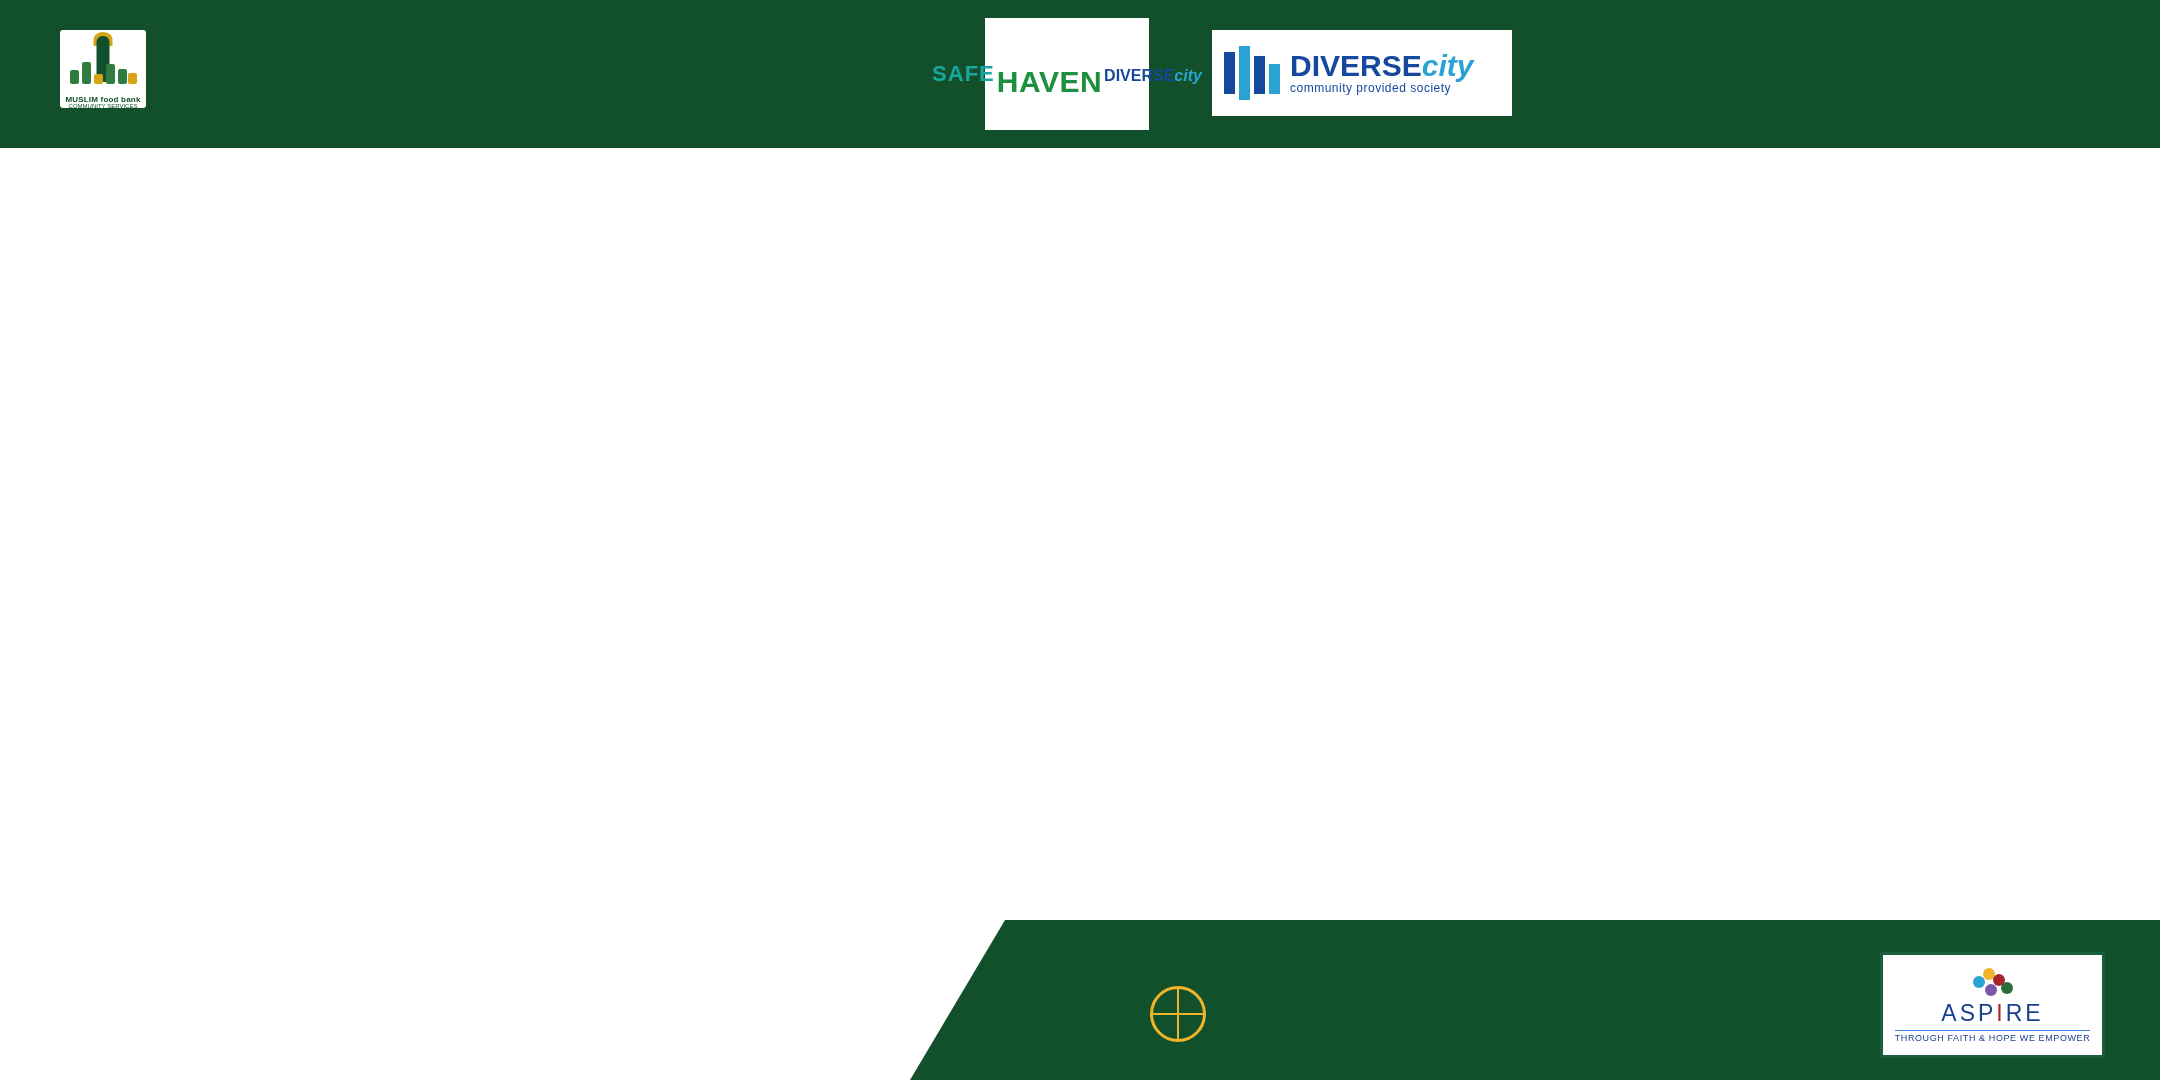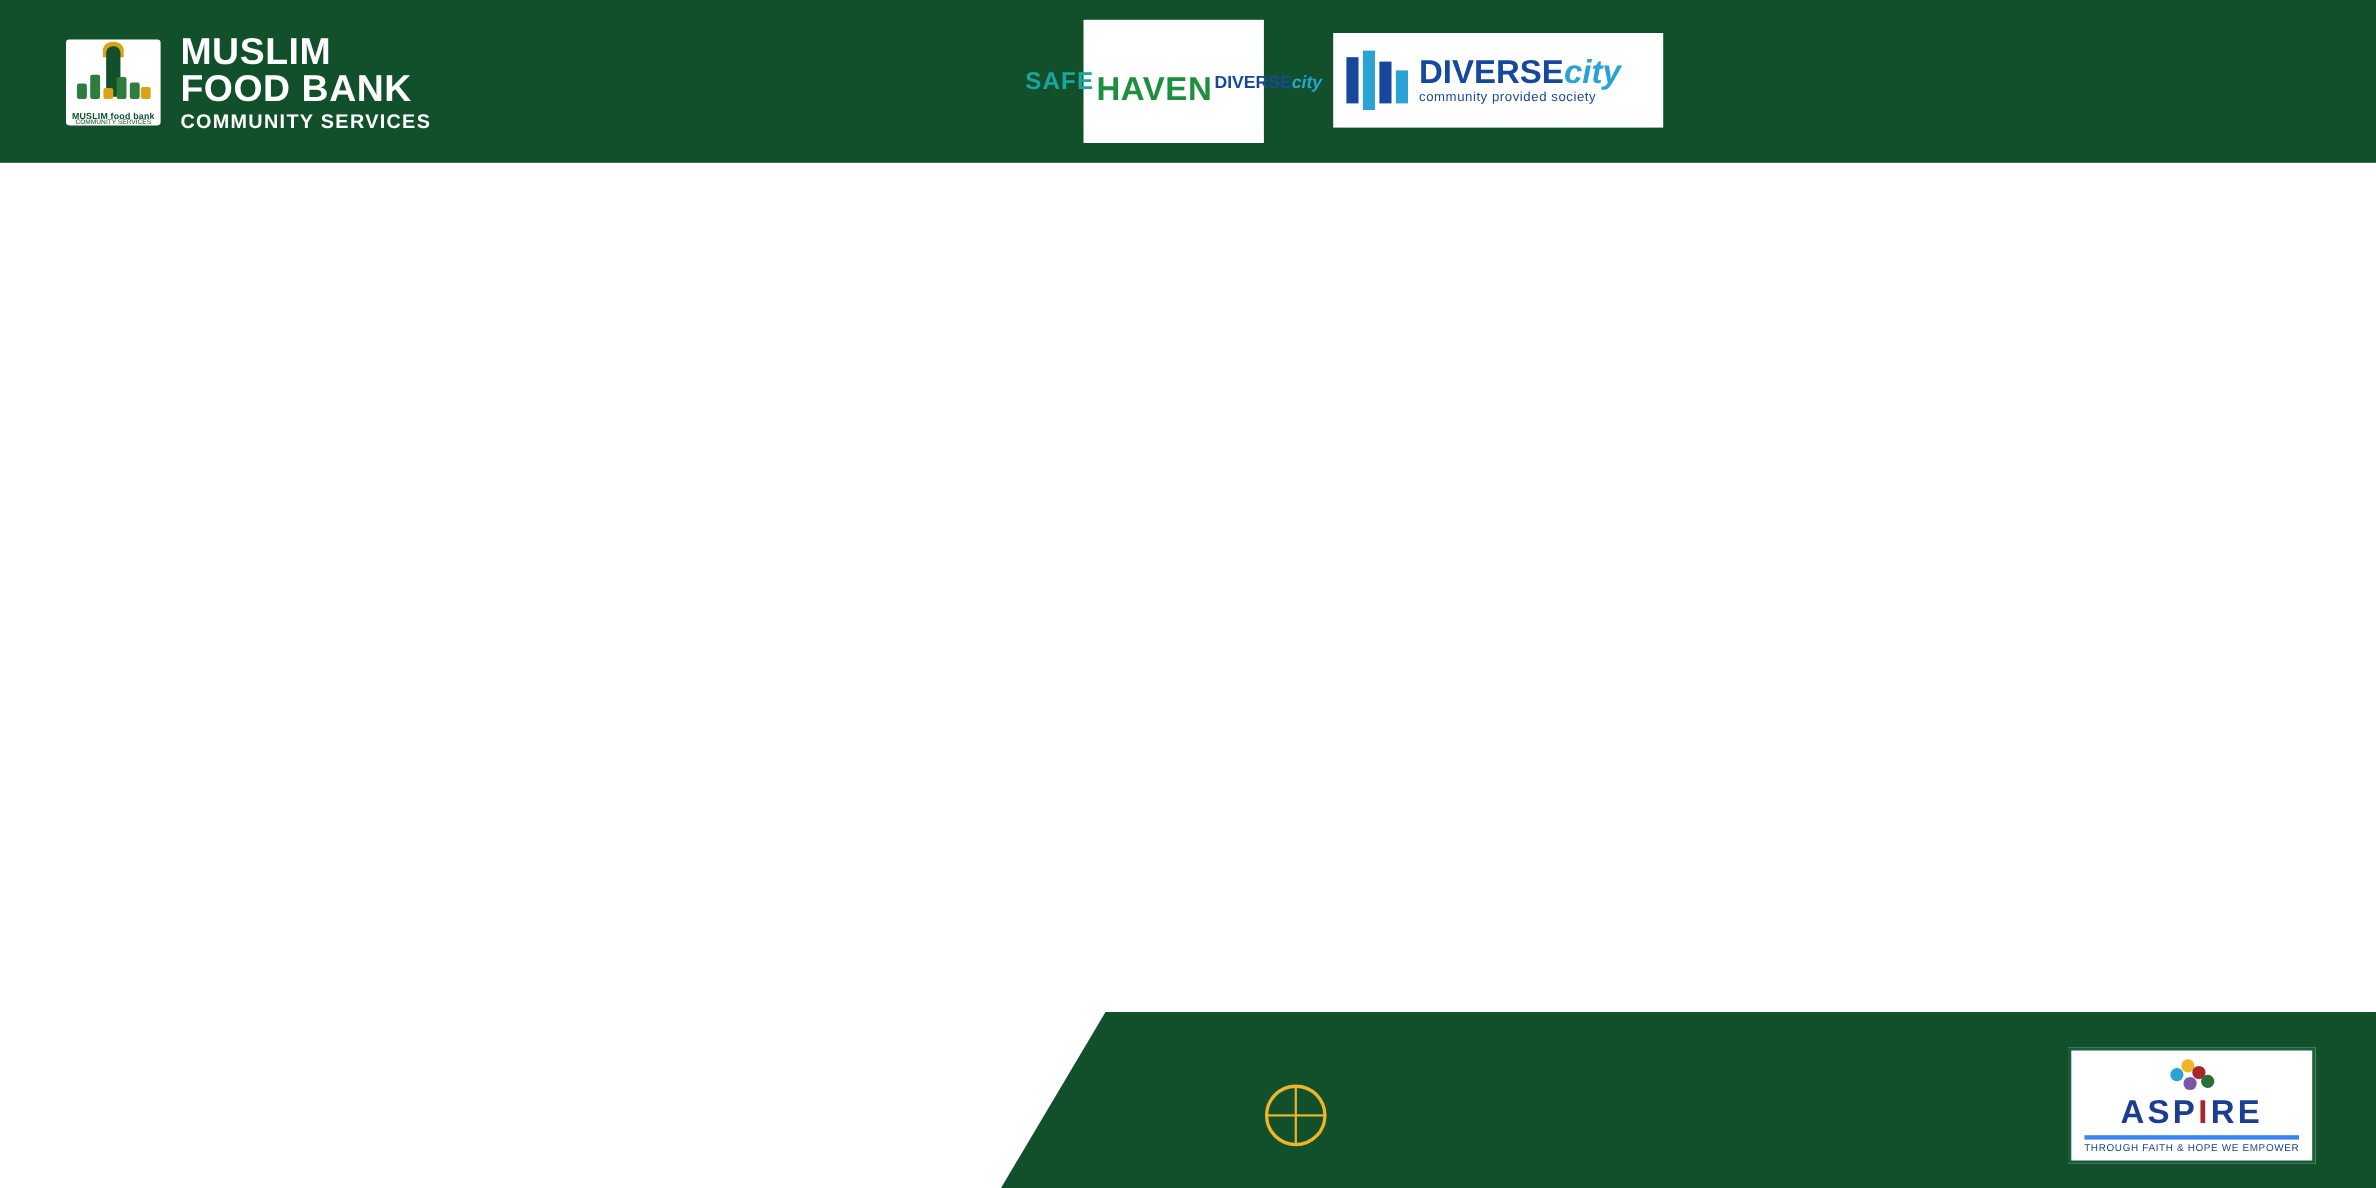--- a/index.html
+++ b/index.html
@@ -117,26 +117,26 @@
     width: 225px; height: 106px; background: #ffffff; border: 3px solid #1b5e3a;
     display: flex; flex-direction: column; align-items: center; justify-content: center;
   }
   .aspire-box .mark {
     position: relative; width: 40px; height: 30px; margin-bottom: 2px;
   }
   .aspire-box .mark s {
     position: absolute; width: 12px; height: 12px; border-radius: 50%; text-decoration: none;
   }
   .aspire-box .word {
-    font-size: 30px; font-weight: 700; letter-spacing: 3px; color: #1b3f8f;
+    font-size: 23px; font-weight: 400; letter-spacing: 3px; color: #1b3f8f;
   }
   .aspire-box .word em { color: #a8252b; font-style: normal; }
   .aspire-box .tag {
     font-size: 9px; letter-spacing: .6px; color: #1b3f8f; margin-top: 3px;
-    border-top: 4px solid #3b82f6; padding-top: 2px;
+    border-top: 1px solid #3b82f6; padding-top: 2px;
   }
 
   
   .joinus {
     position: absolute; left: 74px; top: 272px;
     font-size: 36px; font-style: italic; color: #12502b; font-weight: 500;
   }
   .title1 {
     position: absolute; left: 72px; top: 308px;
     font-size: 72px; font-weight: 800; color: #12502b; letter-spacing: .5px;
@@ -251,25 +251,20 @@
           <i style="left:2px;height:14px;"></i>
           <i style="left:14px;height:22px;"></i>
           <i style="left:26px;height:10px;background:#d8a417;"></i>
           <i style="left:38px;height:20px;"></i>
           <i style="left:50px;height:15px;"></i>
           <i style="left:60px;height:11px;background:#d8a417;"></i>
         </div>
         <div class="wordmark">MUSLIM food bank</div>
         <div class="sub">COMMUNITY SERVICES</div>
       </div>
-      <div class="mfb-text">
-        <div class="l1">MUSLIM</div>
-        <div class="l2">FOOD BANK</div>
-        <div class="l3">COMMUNITY SERVICES</div>
-      </div>
     </div>
 
     <div class="safehaven">
       <div class="sh1">SAFE</div>
       <div class="sh2">HAVEN</div>
       <div class="sh3"><span>DIVERSE</span><em>city</em></div>
     </div>
 
     <div class="diversecity">
       <div class="dc-mark">

